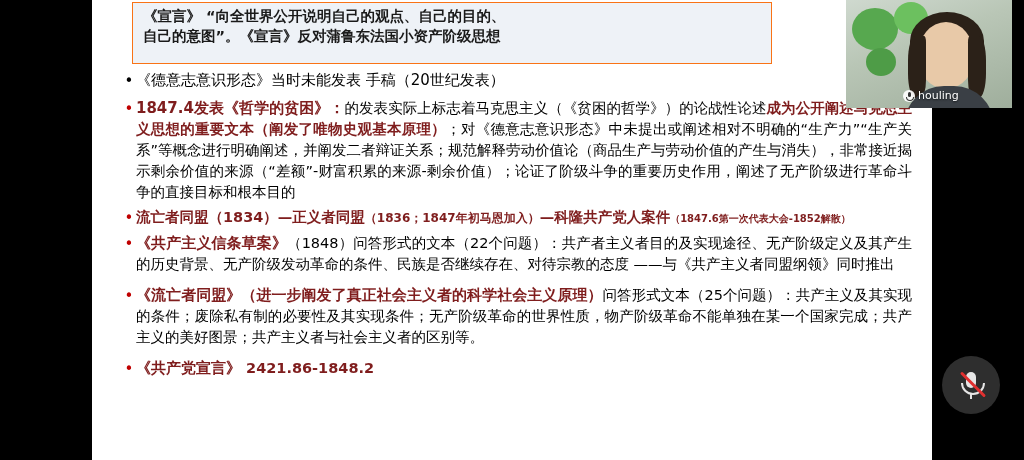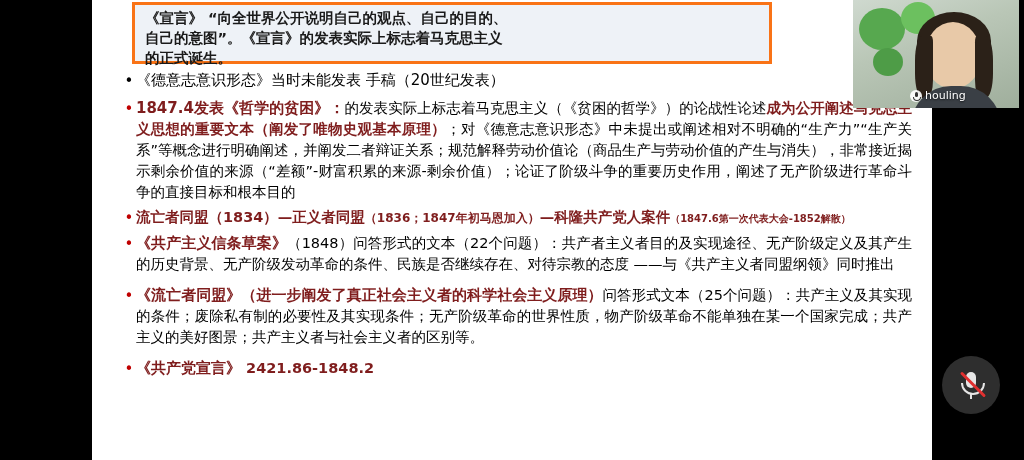--- a/index.html
+++ b/index.html
@@ -40,21 +40,21 @@
   }
 
   
   .quote-box {
     position: absolute;
     left: 40px;
     top: 2px;
     width: 640px;
     height: 62px;
     background: #eef2f7;
-    border: 3px solid #f97316;
+    border: 1px solid #f97316;
     box-sizing: border-box;
     padding: 3px 8px 0 10px;
   }
   .quote-line {
     font-family: "DejaVu Sans", "Liberation Sans", sans-serif;
     font-size: 14.5px;
     line-height: 20px;
     color: #1a1a1a;
     font-weight: 700;
     white-space: nowrap;
@@ -102,21 +102,21 @@
     width: 770px;
     font-size: 11.5px;
     color: #3a3a3a;
     line-height: 16px;
     letter-spacing: 0.5px;
   }
 
   
   .webcam {
     position: absolute;
-    right: 5px;
+    right: 12px;
     top: 0;
     width: 166px;
     height: 108px;
     background: linear-gradient(160deg, #cfd9cf 0%, #b9c6b6 40%, #9fae9c 100%);
     overflow: hidden;
   }
   .blob {
     position: absolute;
     border-radius: 50%;
     background: #5cb85c;
@@ -247,22 +247,21 @@
 </style>
 </head>
 <body>
 
 <div class="stage">
 
   <div class="slide">
 
     <div class="quote-box">
       <div class="quote-line">《宣言》 “向全世界公开说明自己的观点、自己的目的、</div>
-      <div class="quote-line">自己的意图”。《宣言》的发表实际上标志着马克思主义</div>
-      <div class="quote-line">的正式诞生。</div>
+      <div class="quote-line">自己的意图”。《宣言》反对蒲鲁东法国小资产阶级思想</div>
     </div>
 
     <div class="content">
 
       <div class="bullet-row" style="margin-bottom:6px;">
         <div class="dot black">•</div>
         <div class="para">
           <span class="b1">《德意志意识形态》当时未能发表 手稿（20世纪发表）</span>
         </div>
       </div>

